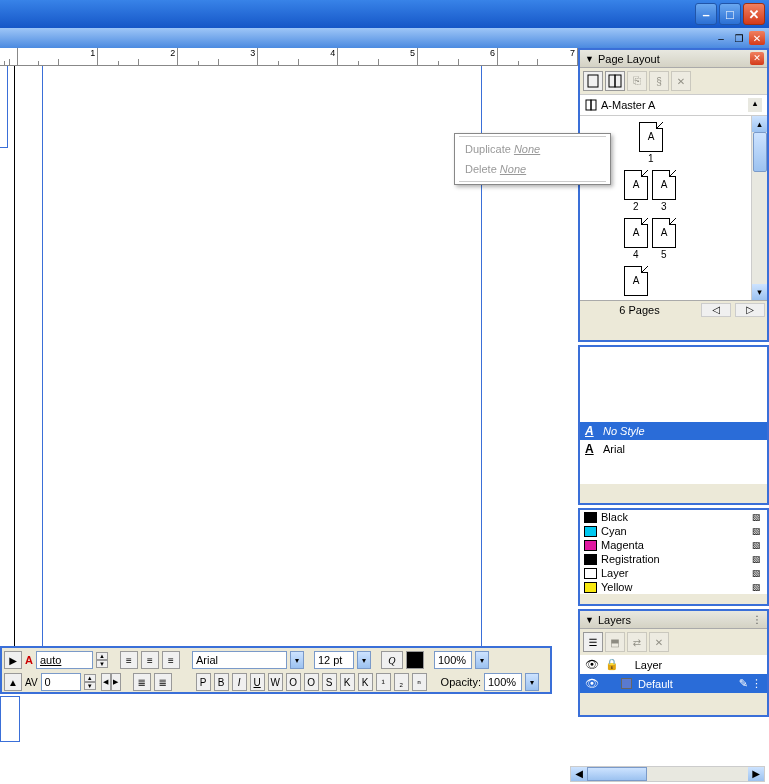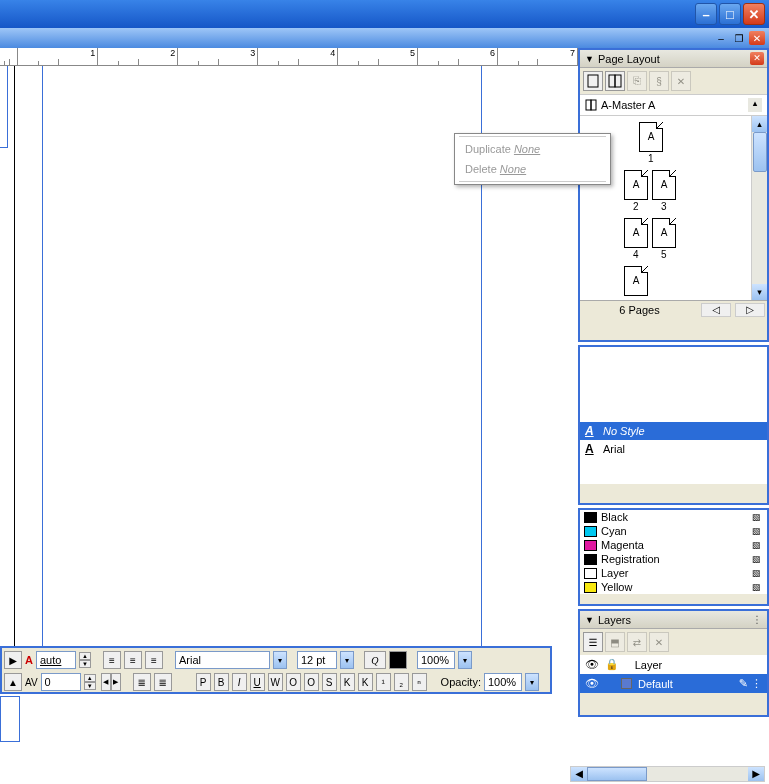--- a/index.html
+++ b/index.html
@@ -140,21 +140,21 @@
   <div class="ctx-sep"></div>
   <div class="ctx-item dis"><span>Duplicate</span> <span class="it">None</span></div>
   <div class="ctx-item dis"><span>Delete</span> <span class="it">None</span></div>
   <div class="ctx-sep"></div>
 </div>
 
 <div class="propbar">
   <div class="proprow">
     <div class="pbtn">▶</div>
     <span style="color:#c00;font-weight:bold">A</span>
-    <input class="pinput" style="width: 40px; text-decoration: underline;" value="auto">
+    <input class="pinput" style="width: 57px; text-decoration: underline;" value="auto">
     <div class="spin">
         <div>▲</div>
         <div>▼</div>
       </div>
     <div style="width:6px"></div>
     <div class="pbtn">≡</div>
     <div class="pbtn">≡</div>
     <div class="pbtn">≡</div>
     <div style="width:6px"></div>
     <input class="pinput" style="width: 95px;" value="Arial">

